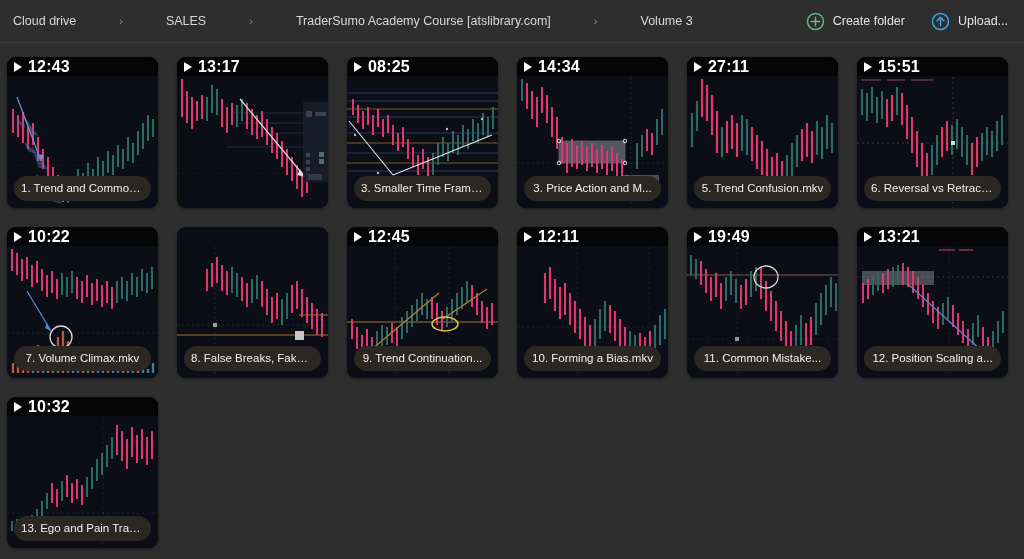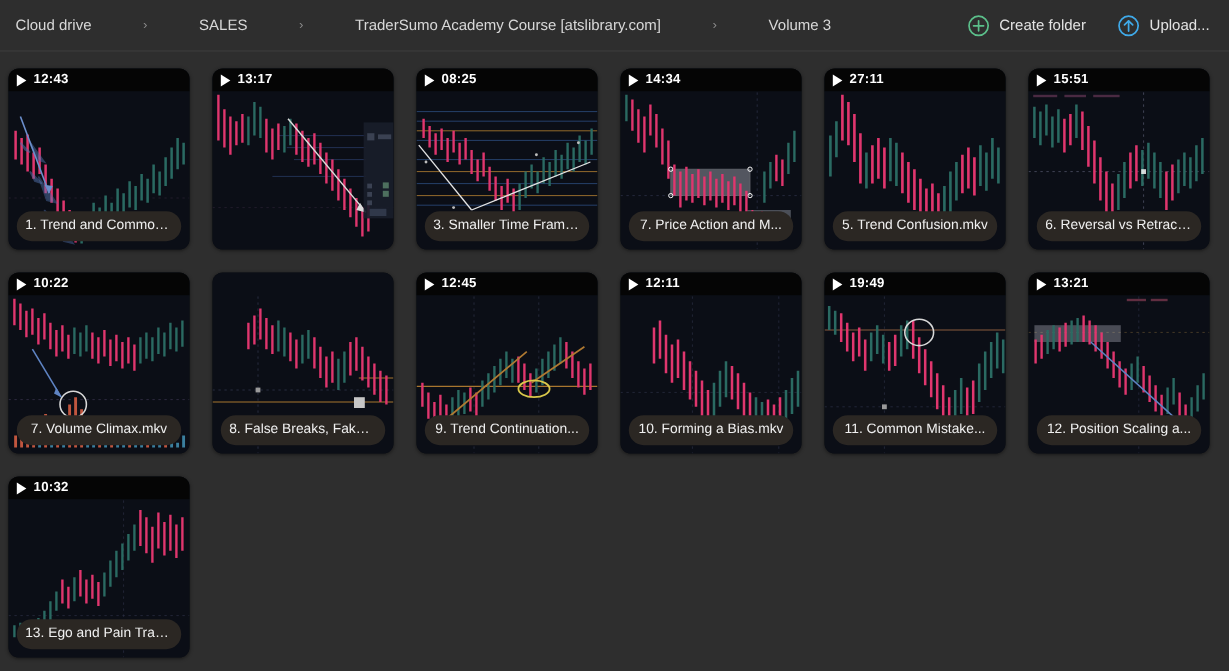--- a/index.html
+++ b/index.html
@@ -122,21 +122,21 @@
   }
   .play-tri {
     width: 0; height: 0;
     border-left: 8px solid #ffffff;
     border-top: 5px solid transparent;
     border-bottom: 5px solid transparent;
     flex: 0 0 auto;
   }
   .duration-text {
     color: #ffffff;
-    font-size: 11px;
+    font-size: 16px;
     font-weight: bold;
     letter-spacing: .2px;
     line-height: 1;
   }
 
   
   .title-pill {
     position: absolute;
     left: 7px;
     bottom: 7px;
@@ -452,21 +452,21 @@
             <line x1="140" y1="62" x2="140" y2="88"></line>
               <line x1="145" y1="52" x2="145" y2="78"></line>
           </g>
         </svg>
       </div>
       <div class="duration">
         <span class="play-tri"></span>
         <span class="duration-text">14:34</span>
       </div>
       <div class="title-pill">
-        <span class="title-text">7. Price Action and M...</span>
+        <span class="title-text">3. Price Action and M...</span>
       </div>
     </div>
 
     <div class="card">
       <div class="thumb">
         <svg viewBox="0 0 151 151" preserveAspectRatio="none">
           <rect width="151" height="151" fill="#0b0e16"></rect>
           <g stroke="#2a6a62" stroke-width="2.2">
             <line x1="5" y1="56" x2="5" y2="90"></line>
               <line x1="10" y1="44" x2="10" y2="74"></line>

